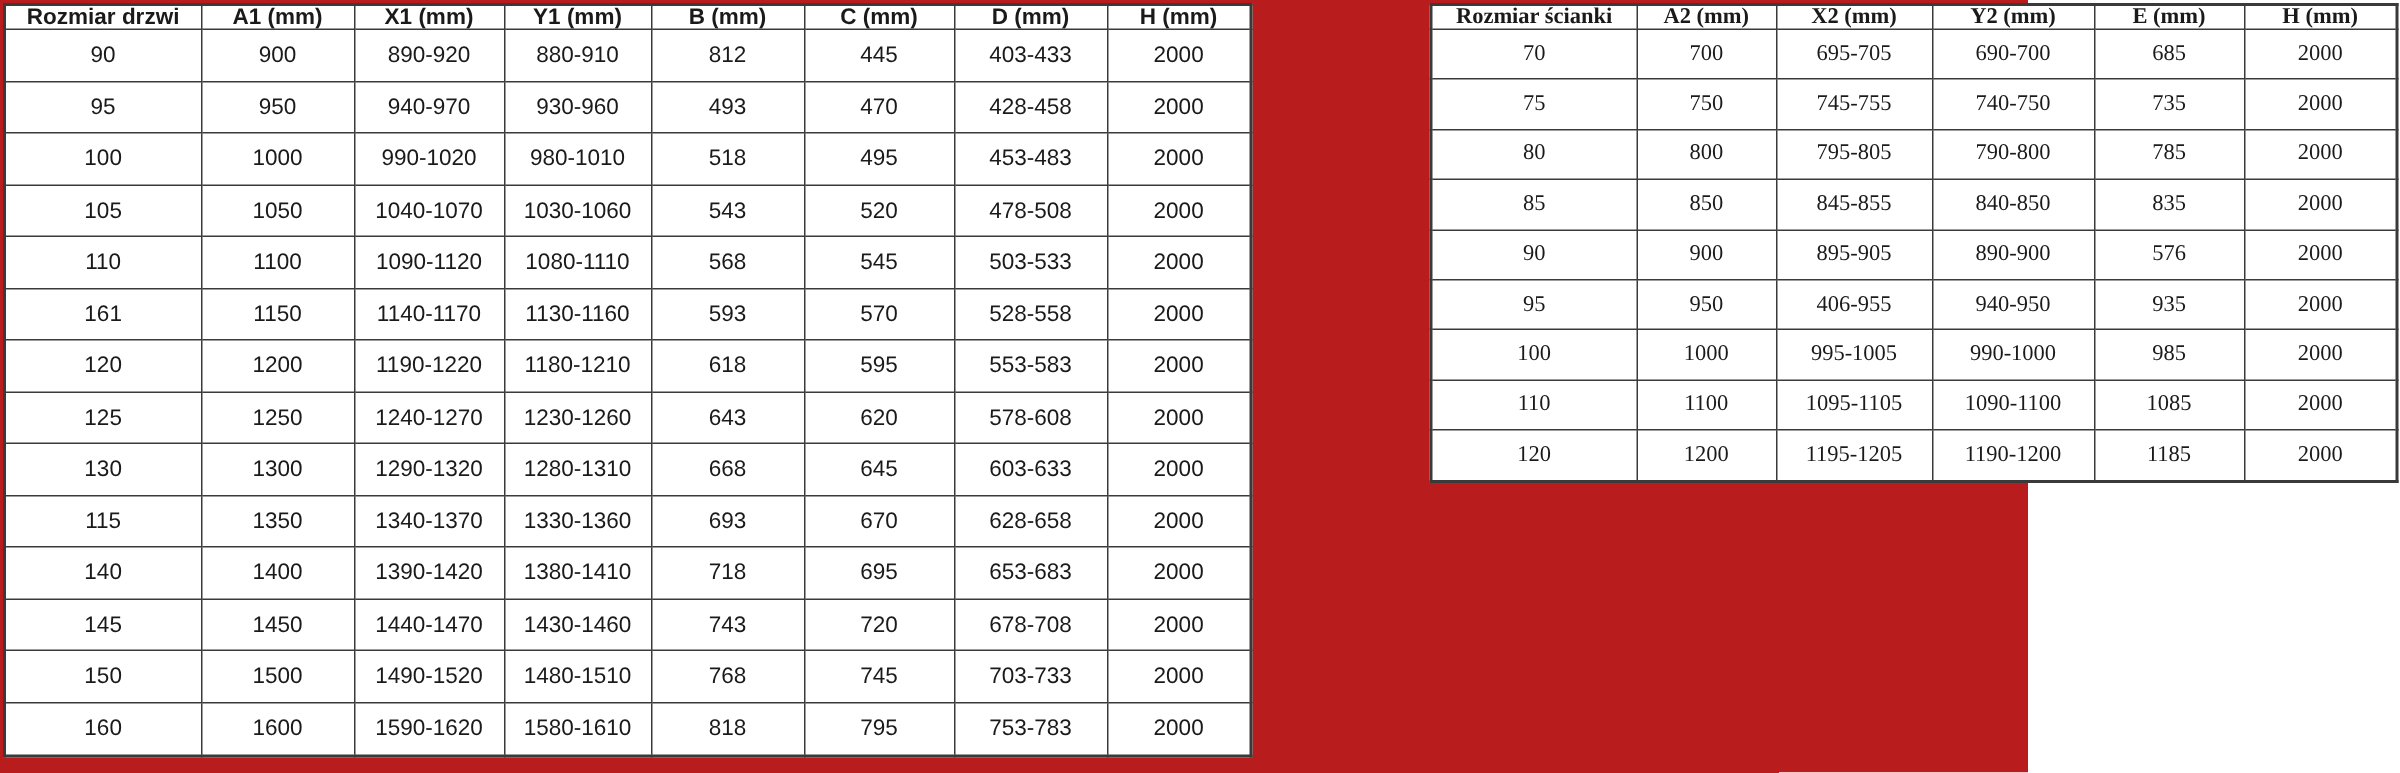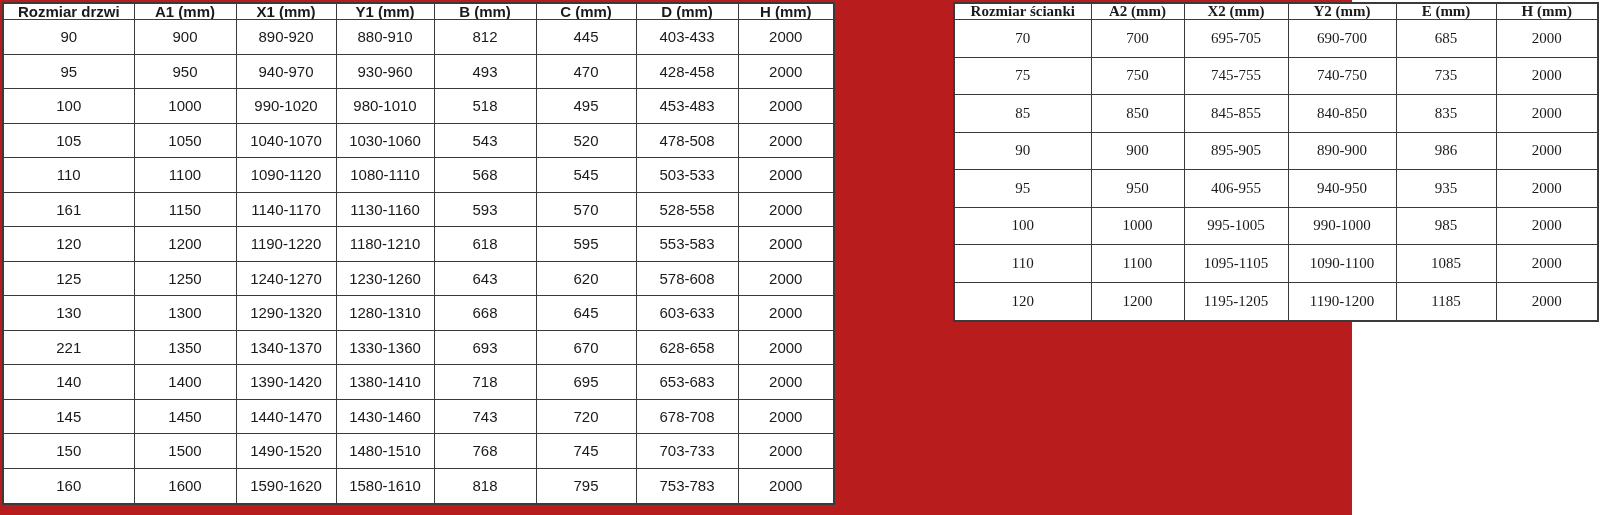--- a/index.html
+++ b/index.html
@@ -169,21 +169,21 @@
           <td>130</td>
           <td>1300</td>
           <td>1290-1320</td>
           <td>1280-1310</td>
           <td>668</td>
           <td>645</td>
           <td>603-633</td>
           <td>2000</td>
         </tr>
         <tr>
-          <td>221</td>
+          <td>115</td>
           <td>1350</td>
           <td>1340-1370</td>
           <td>1330-1360</td>
           <td>693</td>
           <td>670</td>
           <td>628-658</td>
           <td>2000</td>
         </tr>
         <tr>
           <td>140</td>
@@ -258,33 +258,41 @@
         </tr>
         <tr>
           <td>75</td>
           <td>750</td>
           <td>745-755</td>
           <td>740-750</td>
           <td>735</td>
           <td>2000</td>
         </tr>
         <tr>
+          <td>80</td>
+          <td>800</td>
+          <td>795-805</td>
+          <td>790-800</td>
+          <td>785</td>
+          <td>2000</td>
+        </tr>
+        <tr>
           <td>85</td>
           <td>850</td>
           <td>845-855</td>
           <td>840-850</td>
           <td>835</td>
           <td>2000</td>
         </tr>
         <tr>
           <td>90</td>
           <td>900</td>
           <td>895-905</td>
           <td>890-900</td>
-          <td>986</td>
+          <td>576</td>
           <td>2000</td>
         </tr>
         <tr>
           <td>95</td>
           <td>950</td>
           <td>406-955</td>
           <td>940-950</td>
           <td>935</td>
           <td>2000</td>
         </tr>

